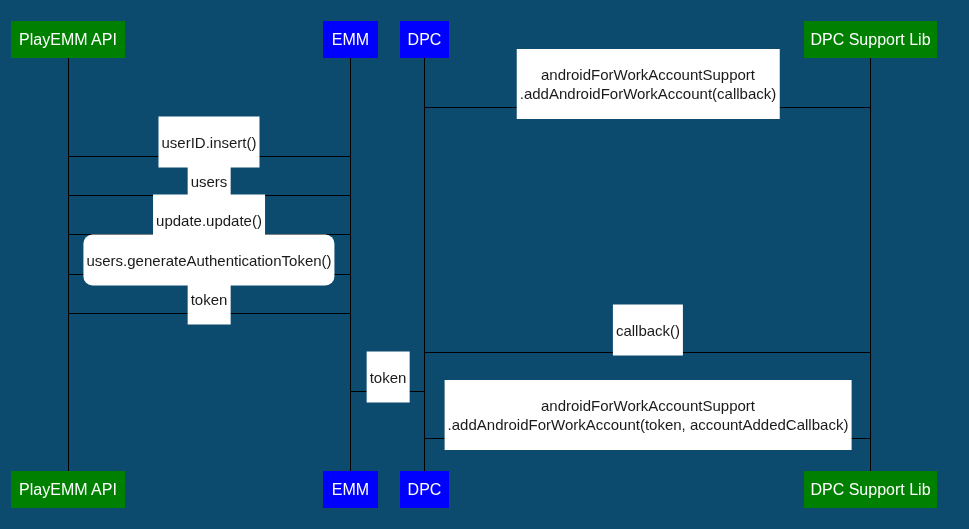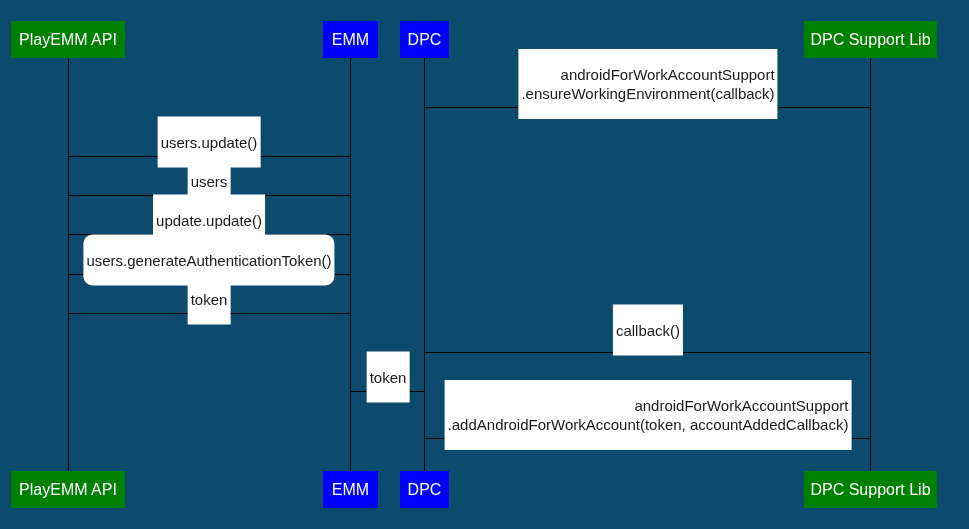--- a/index.html
+++ b/index.html
@@ -31,21 +31,21 @@
     background: #000; 
   }
   .msg-label {
     position: absolute;
     transform: translate(-50%, -50%);
     background: #fff;
     color: #1a1a1a;
     font-size: 15px;
     line-height: 19px;
     padding: 16px 3px;
-    text-align: right;
+    text-align: center;
   }
   .msg-line { white-space: nowrap; }
 </style>
 </head>
 <body>
 
 <div class="stage" style="background: #0c4a6e;">
 
 <div class="lifeline" style="left: 68px; top: 58px; height: 413px;"></div>
     <div class="lifeline" style="left: 350px; top: 58px; height: 413px;"></div>
@@ -71,25 +71,25 @@
     </div>
     <div class="actor" style="left: 400px; top: 471px; width: 49px; height: 37px; background: rgb(0, 0, 255); color: rgb(255, 255, 255);">
       <span>DPC</span>
     </div>
     <div class="actor" style="left: 804px; top: 471px; width: 133px; height: 37px; background: rgb(0, 128, 0); color: rgb(255, 255, 255);">
       <span>DPC Support Lib</span>
     </div>
     <div class="msg-arrow" style="left: 424px; width: 446px; top: 107px;"></div>
     <div class="msg-label" style="left: 648px; top: 84px; background: rgb(255, 255, 255); color: rgb(26, 26, 26);">
       <div class="msg-line">androidForWorkAccountSupport</div>
-      <div class="msg-line">.ensureWorkingEnvironment(callback)</div>
+      <div class="msg-line">.addAndroidForWorkAccount(callback)</div>
     </div>
     <div class="msg-arrow" style="left: 68px; width: 282px; top: 156px;"></div>
     <div class="msg-label" style="left: 209px; top: 142px; background: rgb(255, 255, 255); color: rgb(26, 26, 26);">
-      <div class="msg-line">users.update()</div>
+      <div class="msg-line">userID.insert()</div>
     </div>
     <div class="msg-arrow" style="left: 68px; width: 282px; top: 195px;"></div>
     <div class="msg-label" style="left: 209px; top: 181px; background: rgb(255, 255, 255); color: rgb(26, 26, 26);">
       <div class="msg-line">users</div>
     </div>
     <div class="msg-arrow" style="left: 68px; width: 282px; top: 234px;"></div>
     <div class="msg-label" style="left: 209px; top: 220px; background: rgb(255, 255, 255); color: rgb(26, 26, 26);">
       <div class="msg-line">update.update()</div>
     </div>
     <div class="msg-arrow" style="left: 68px; width: 282px; top: 274px;"></div>

